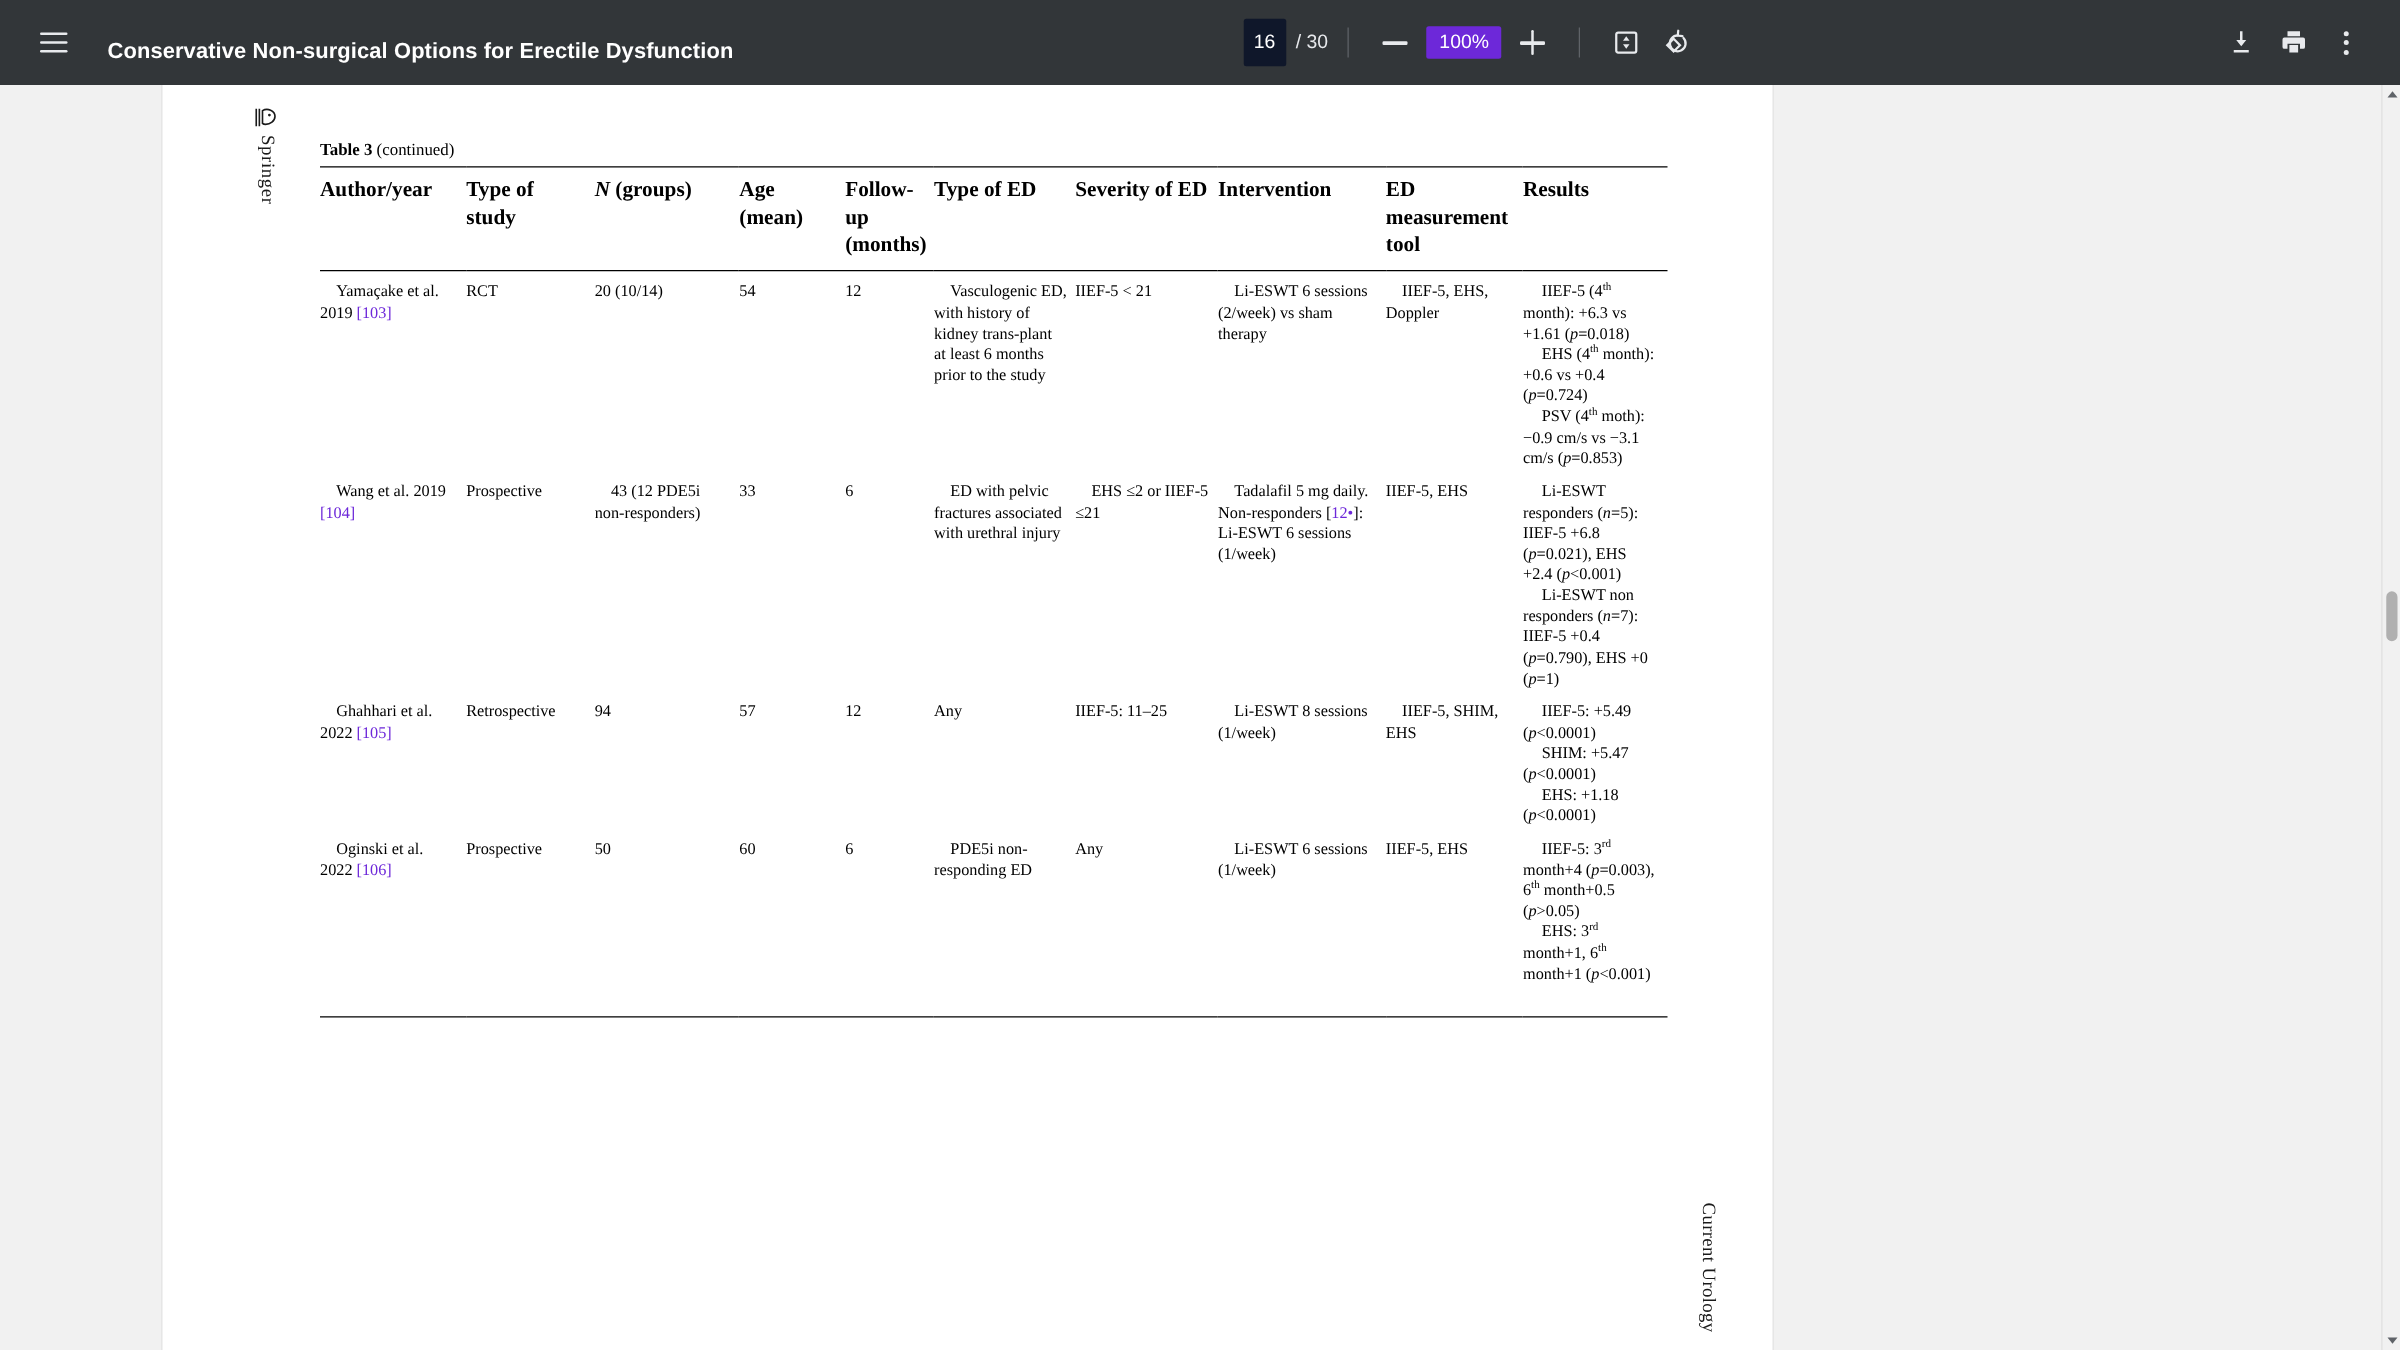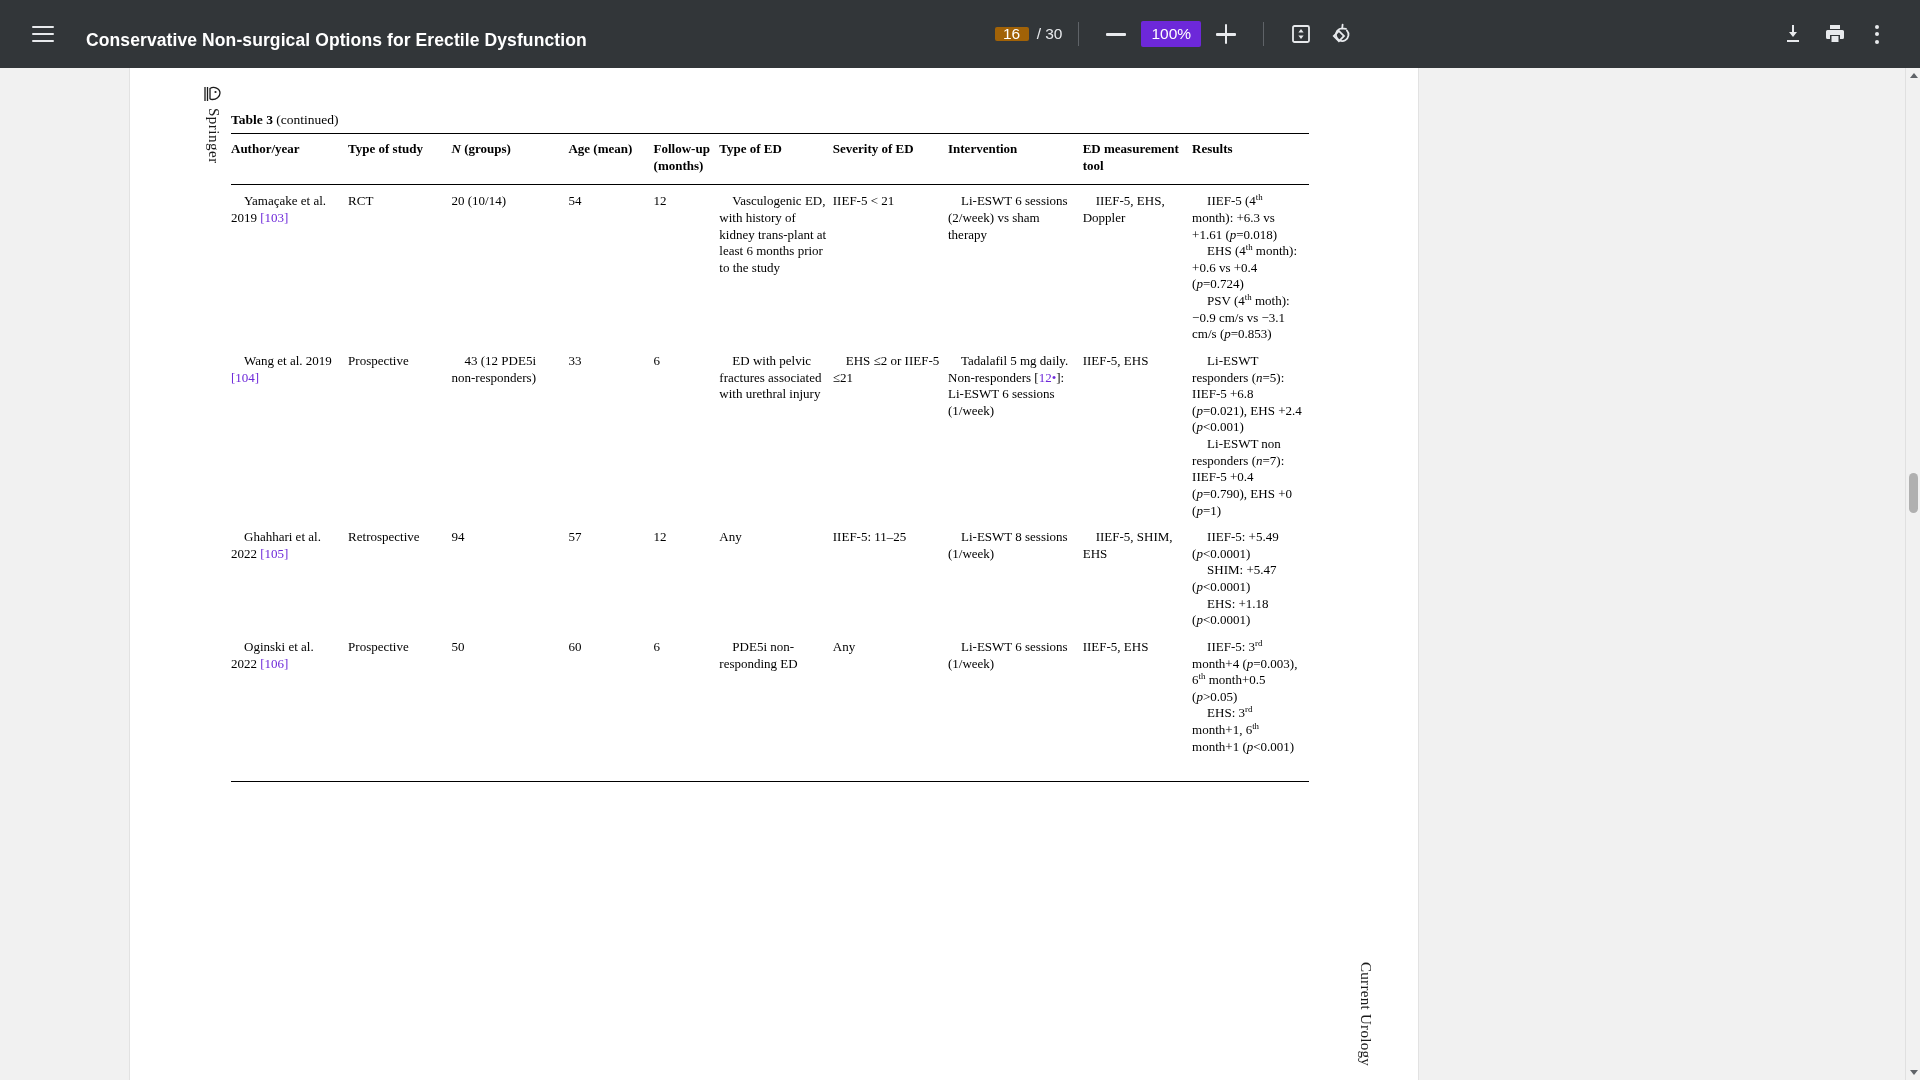--- a/index.html
+++ b/index.html
@@ -35,26 +35,26 @@
     font-weight: bold;
     margin-left: 22px;
     white-space: nowrap;
     letter-spacing: 0.1px;
     color: #ffffff;
     margin-top: 12px;
   }
   .tb-spacer { flex: 1 1 auto; }
   .page-group { display: flex; align-items: center; font-size: 15.5px; color: #e8eaed; }
   .page-input {
-    background: #a16207;
+    background: #0f172a;
     color: #ffffff;
     border: none;
     outline: none;
     width: 34px;
-    height: 14px;
+    height: 38px;
     text-align: center;
     font-size: 15.5px;
     font-family: "Liberation Sans", sans-serif;
     border-radius: 2px;
   }
   .page-total { margin-left: 8px; white-space: nowrap; }
   .tb-divider {
     width: 1px; height: 24px;
     background: #5f6368;
     margin: 0 16px;
@@ -161,21 +161,21 @@
     writing-mode: vertical-rl;
     font-family: "Liberation Serif", serif;
     font-size: 15px;
     color: #1a1a1a;
     letter-spacing: 0.3px;
   }
 
   
   .table-wrap {
     position: absolute;
-    left: 101px;
+    left: 126px;
     top: 44px;
     width: 1078px;
     font-family: "Liberation Serif", serif;
     color: #000;
   }
   .table-caption {
     font-size: 13.5px;
     margin-bottom: 5px;
   }
   .table-caption b { font-weight: bold; }
@@ -184,21 +184,21 @@
   table.doc-table {
     border-collapse: collapse;
     width: 1078px;
     font-size: 13px;
     line-height: 1.28;
   }
   table.doc-table thead th {
     text-align: left;
     vertical-align: top;
     font-weight: bold;
-    font-size: 13px;
+    font-size: 17px;
     padding: 7px 6px 10px 0;
     border-top: 1.6px solid #000;
     border-bottom: 1.2px solid #000;
     font-family: Liberation Serif, serif;
   }
   table.doc-table tbody td {
     vertical-align: top;
     padding: 5px 6px 5px 0;
   }
   table.doc-table tbody tr.first-body td { padding-top: 8px; margin-left: 44px; }

